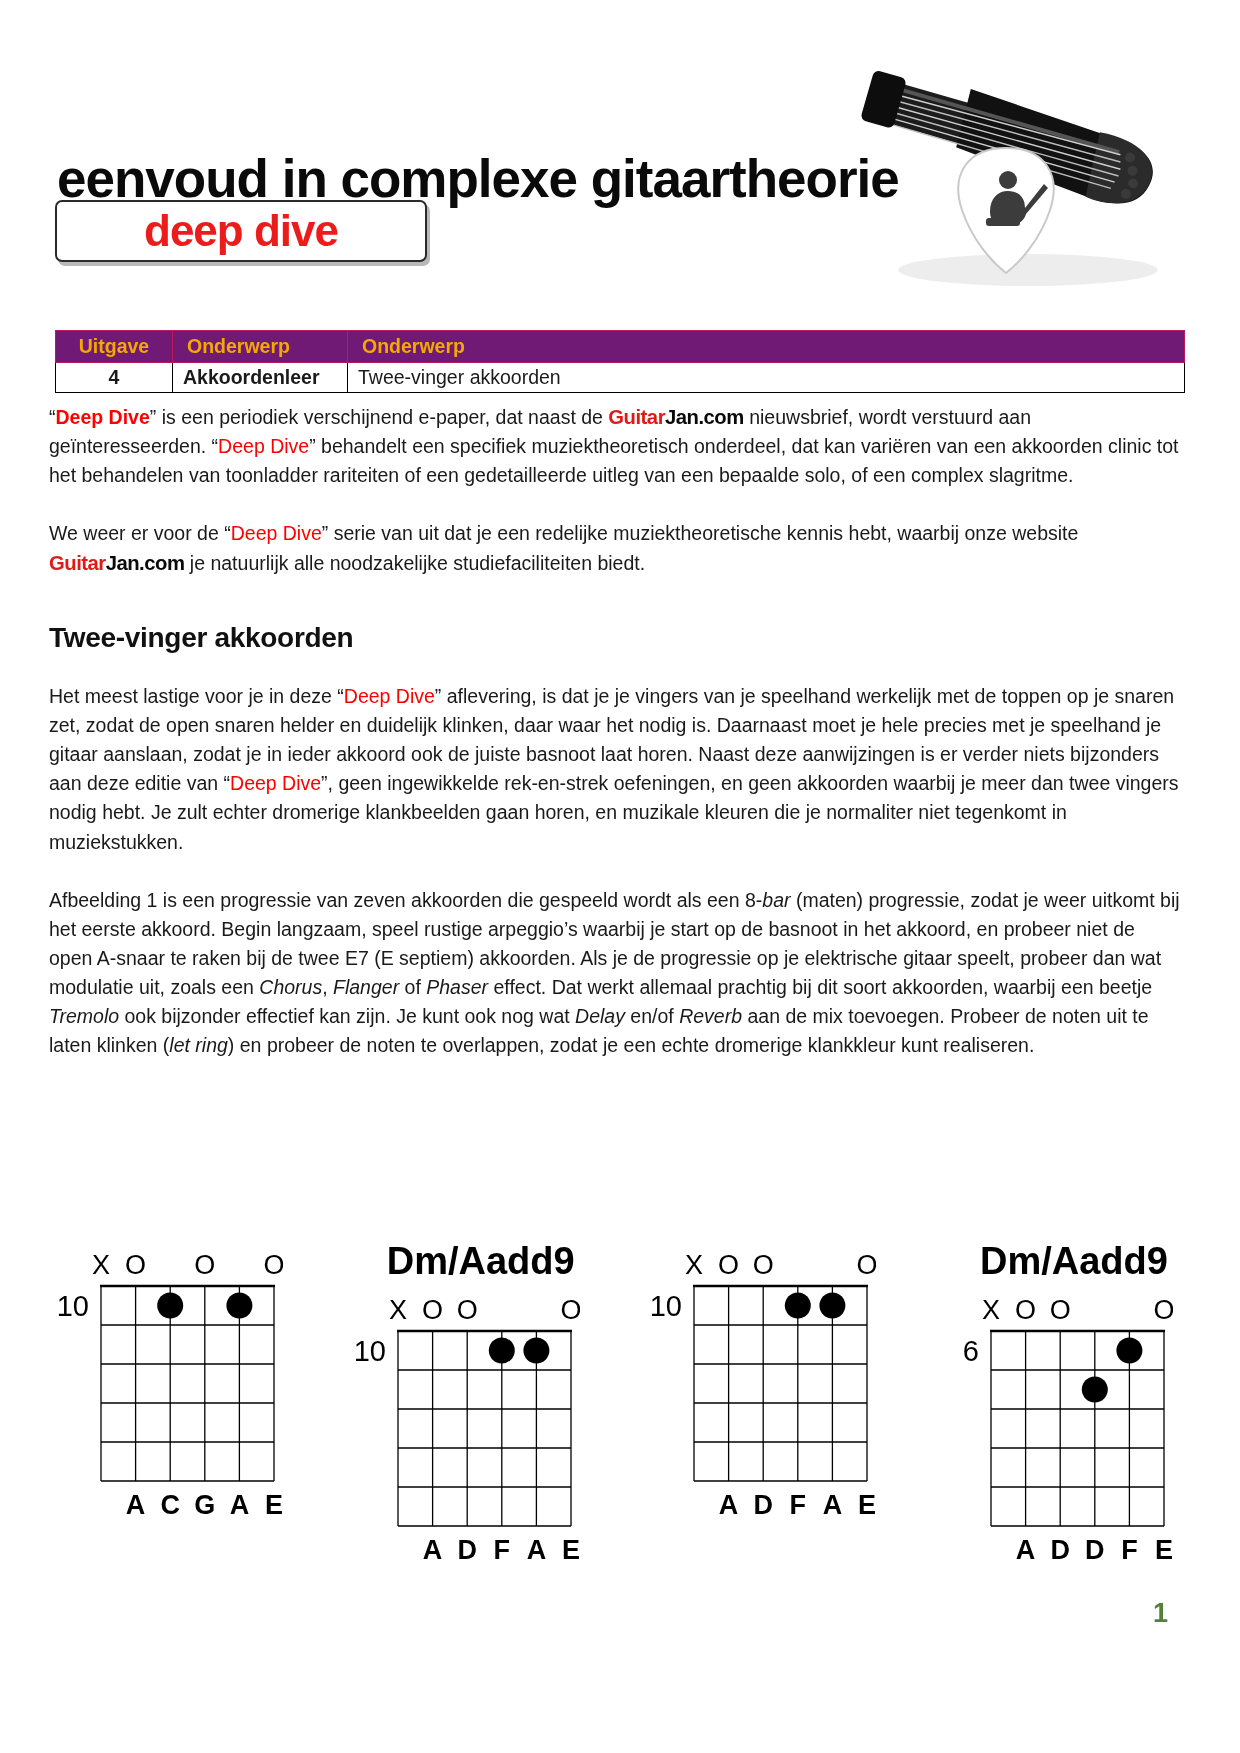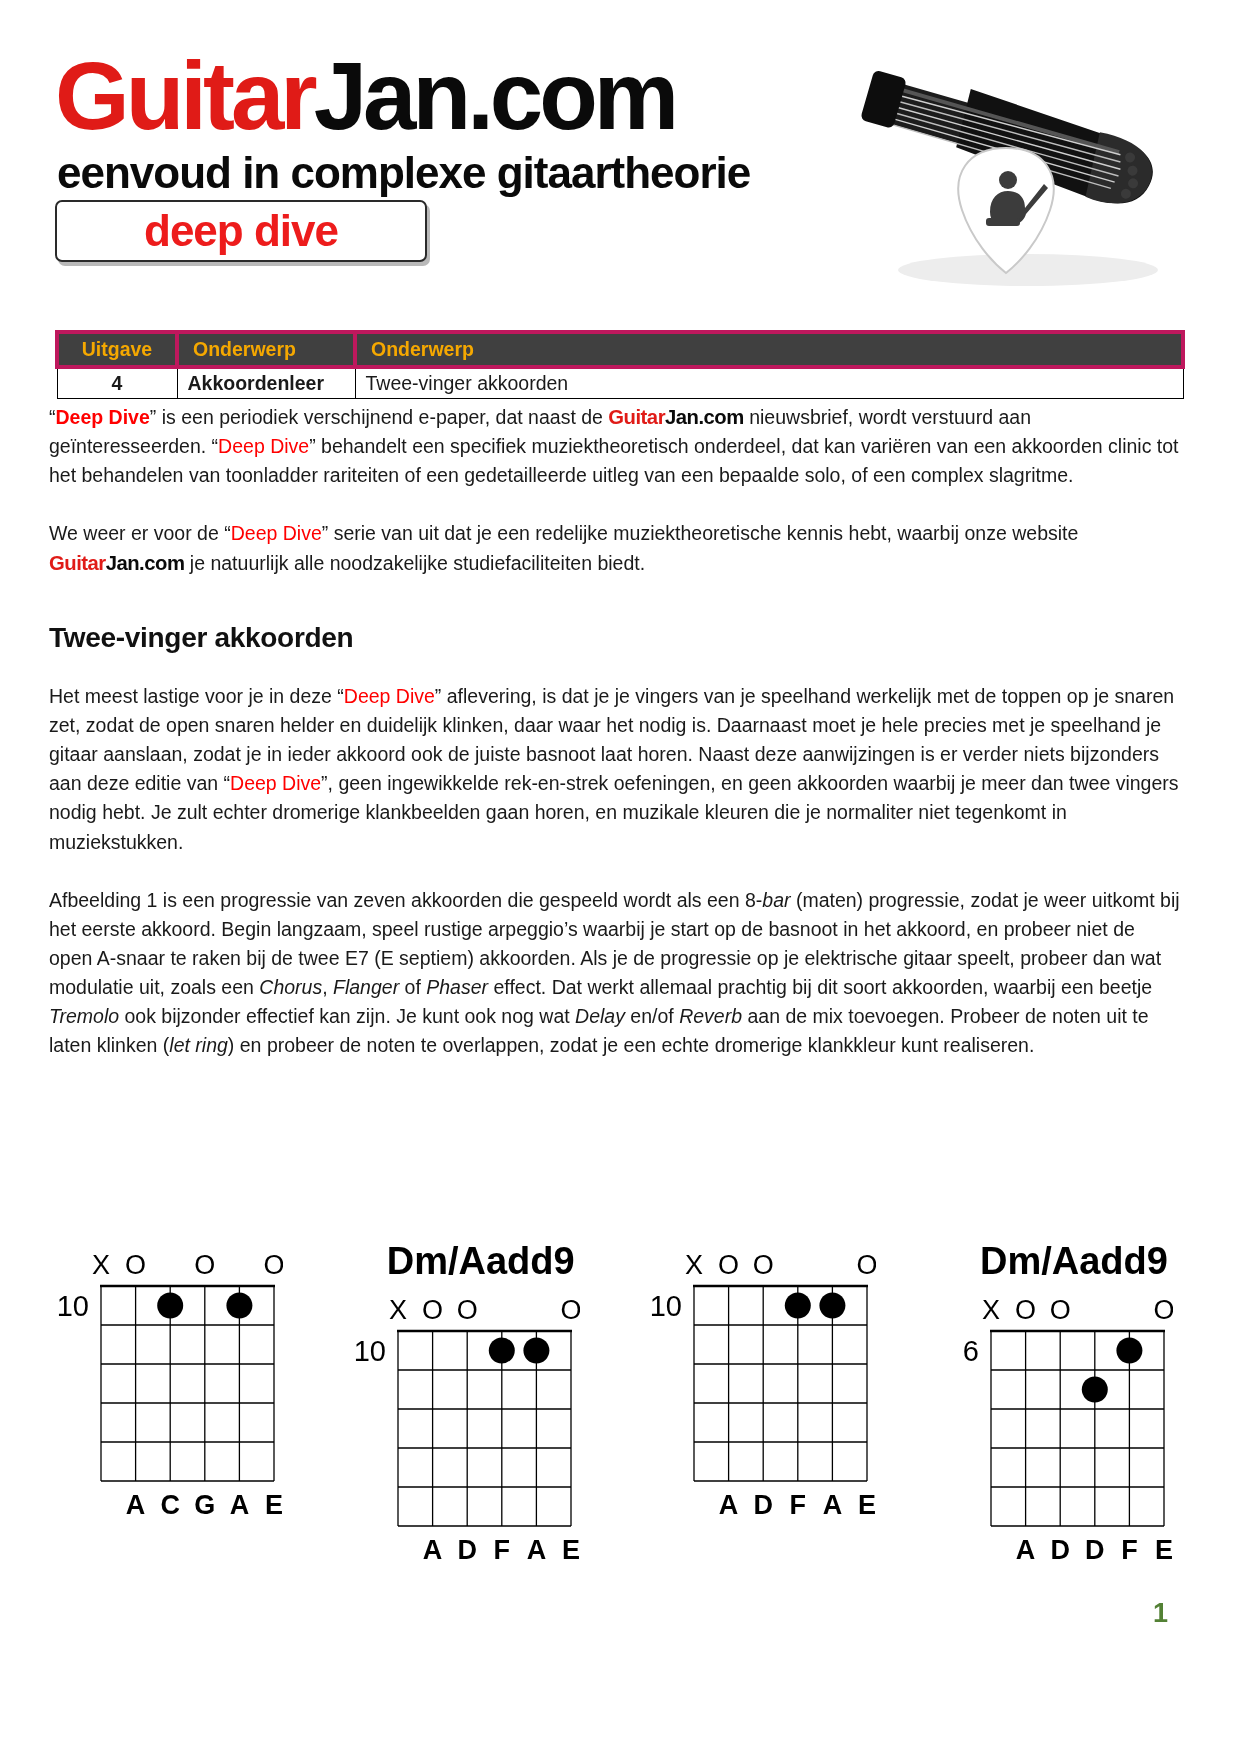--- a/index.html
+++ b/index.html
@@ -3,28 +3,28 @@
 <meta charset="utf-8">
 <style>
   html,body{margin:0;padding:0;background:#fff;}
   body{width:1240px;height:1753px;position:relative;font-family:"Liberation Sans",sans-serif;color:#1a1a1a;}
   .page{position:absolute;inset:0;overflow:hidden;}
 
   
   .logo{position:absolute;left:55px;top:48px;font-weight:700;font-size:96px;letter-spacing:-4px;line-height:1;font-family:"Liberation Sans",sans-serif;white-space:nowrap;}
   .logo .red{color:#e01b17;}
   .logo .black{color:#0a0a0a;}
-  .tagline{position:absolute;left:57px;top:148px;font-weight:700;font-size:44px;letter-spacing:-1px;color:#0a0a0a;white-space:nowrap;text-align:center;}
+  .tagline{position:absolute;left:57px;top:148px;font-weight:700;font-size:53px;letter-spacing:-1px;color:#0a0a0a;white-space:nowrap;text-align:center;}
   .badge{position:absolute;left:55px;top:200px;width:368px;height:58px;border:2px solid #2a2a2a;border-radius:7px;background:#fff;box-shadow:3px 4px 0 #b9b9b9;display:flex;align-items:center;justify-content:center;}
   .badge span{color:#ed1c1c;font-weight:700;font-size:44px;letter-spacing:-1px;}
   .hero-art{position:absolute;top:52px;right:62px;width:320px;height:250px;}
 
   
   .meta-table{position:absolute;left:55px;top:330px;width:1130px;border-collapse:collapse;font-size:19.5px;}
-  .meta-table th{background:#404040;color:#f5a800;text-align:left;font-weight:700;padding:4px 14px;border:4px solid #be185d;}
+  .meta-table th{background:#701a75;color:#f5a800;text-align:left;font-weight:700;padding:4px 14px;border:1px solid #be185d;}
   .meta-table td{border:1px solid #000;padding:3px 10px;background:#fff;}
   .meta-table .c1{width:88px;text-align:center;font-weight:700;}
   .meta-table .c2{width:146px;font-weight:700;}
 
   
   .content{position:absolute;left:49px;top:402px;width:1132px;font-size:19.5px;line-height:1.49;}
   .content p{margin:0 0 29px 0;}
   .seg-rb{color:#ff0000;font-weight:700;}
   .seg-r{color:#ff0000;}
   .seg-i{font-style:italic;margin-top:24px;}
@@ -41,21 +41,20 @@
   .chord svg .fl{font-size:29px;text-anchor:end;fill:#000;}
   .chord svg .nt{font-size:27px;font-weight:600;text-anchor:middle;fill:#000;}
 
   .page-number{position:absolute;right:72px;top:1598px;font-size:27px;font-weight:700;color:#538135;}
 </style>
 </head>
 <body>
 
 <div class="page">
 
-  <div class="logo"><span class="red">Guitar</span><span class="black">Jan.com</span></div>
   <div class="tagline">eenvoud in complexe gitaartheorie</div>
   <div class="badge">
     <span>deep dive</span>
   </div>
 
   <div class="hero-art">
     <svg width="320" height="250" viewBox="0 0 320 250">
       <ellipse cx="170" cy="218" rx="130" ry="16" fill="#ededed"></ellipse>
       <g transform="rotate(16 160 90)">
         <rect x="8" y="66" width="120" height="42" rx="8" fill="#1c1c1c"></rect>

